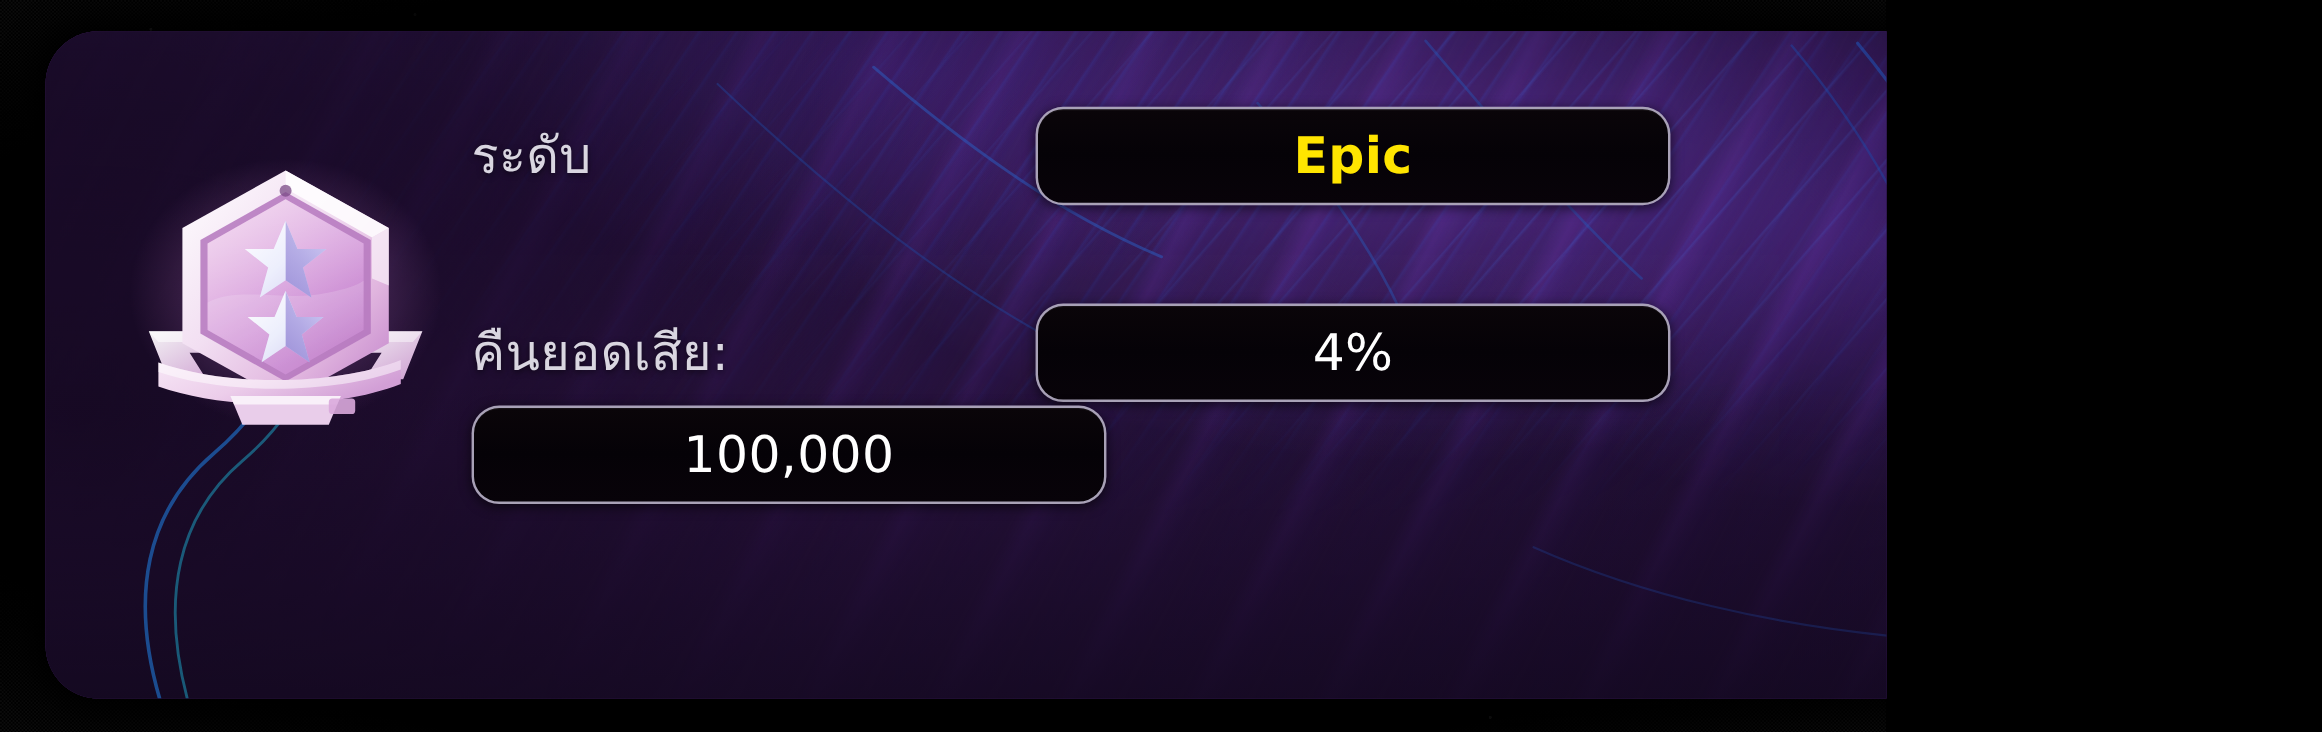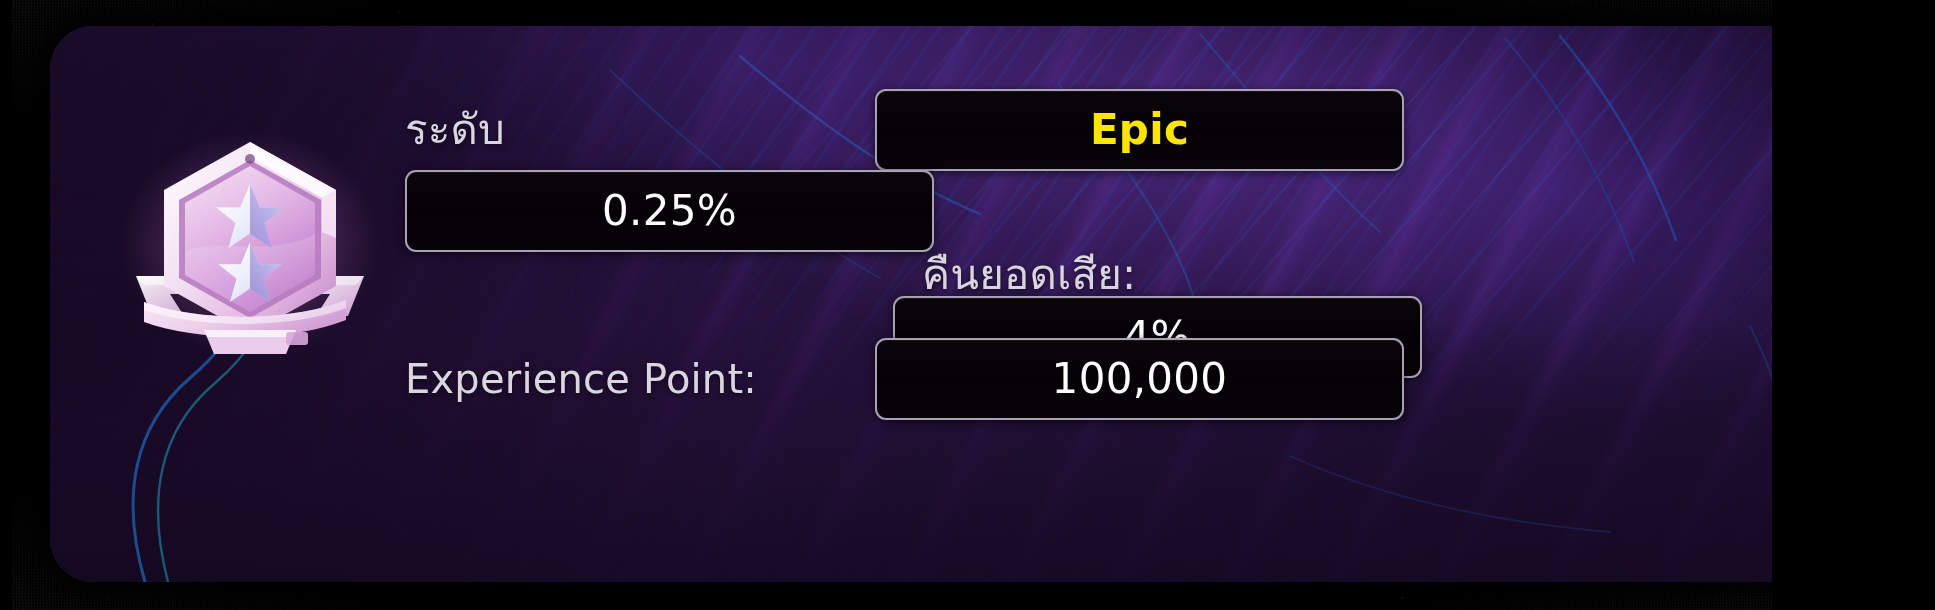--- a/index.html
+++ b/index.html
@@ -11,22 +11,22 @@
   body {
     width: 1935px;
     height: 610px;
     font-family: "DejaVu Sans", "Liberation Sans", sans-serif;
     overflow: hidden;
   }
 
   
   .frame {
     position: absolute;
-    left: 12px; top: 0;
-    width: 1760px;
+    left: 0; top: 0;
+    width: 1572px;
     height: 610px;
     background:
       radial-gradient(ellipse 140% 140% at 50% 50%, #000 55%, #050505 72%, #0d0d0d 86%, #1a1a1a 100%),
       #000;
     overflow: hidden;
   }
   
   .frame-grain {
     position: absolute;
     left: 0; top: 0; right: 0; bottom: 0;
@@ -166,40 +166,40 @@
   .row {
     position: absolute;
     left: 355px;
     right: 0;
     height: 80px;
     display: flex;
     align-items: center;
   }
   .row-0 { top: 64px; }
   .row-1 { top: 145px; }
-  .row-2 { top: 228px; flex-direction: column; }
+  .row-2 { top: 228px; }
   .row-3 { top: 313px; }
 
   .row-label {
     width: 470px;
     flex: none;
     color: #d9d6e0;
     font-size: 40px;
     line-height: 1;
     letter-spacing: .2px;
     text-shadow: 0 2px 5px rgba(0,0,0,.55);
     white-space: nowrap;
   }
   .row-label.is-thai { font-size: 42px; }
 
   .value-box {
     width: 525px;
     height: 78px;
     flex: none;
-    border-radius: 11px;
+    border-radius: 23px;
     border: 2px solid rgba(214,206,232,.78);
     background:
       linear-gradient(to bottom, #0a0509 0%, #050207 48%, #080309 100%);
     box-shadow:
       inset 0 1px 0 rgba(255,255,255,.06),
       0 2px 10px rgba(0,0,0,.6);
     display: flex;
     align-items: center;
     justify-content: center;
   }
@@ -338,34 +338,30 @@
     <div class="rows">
 
       <div class="row row-0">
         <div class="row-label is-thai">ระดับ</div>
         <div class="value-box">
           <span class="value-text accent">Epic</span>
         </div>
       </div>
 
       <div class="row row-1">
-        <div class="value-box">
-          <span class="value-text">0.25%</span>
-        </div>
       </div>
 
       <div class="row row-2">
         <div class="row-label is-thai">คืนยอดเสีย:</div>
         <div class="value-box">
           <span class="value-text">4%</span>
         </div>
       </div>
 
       <div class="row row-3">
-        <div class="row-label">Experience Point:</div>
         <div class="value-box">
           <span class="value-text">100,000</span>
         </div>
       </div>
 
     </div>
   </div>
 </div>
 
 </body></html>

